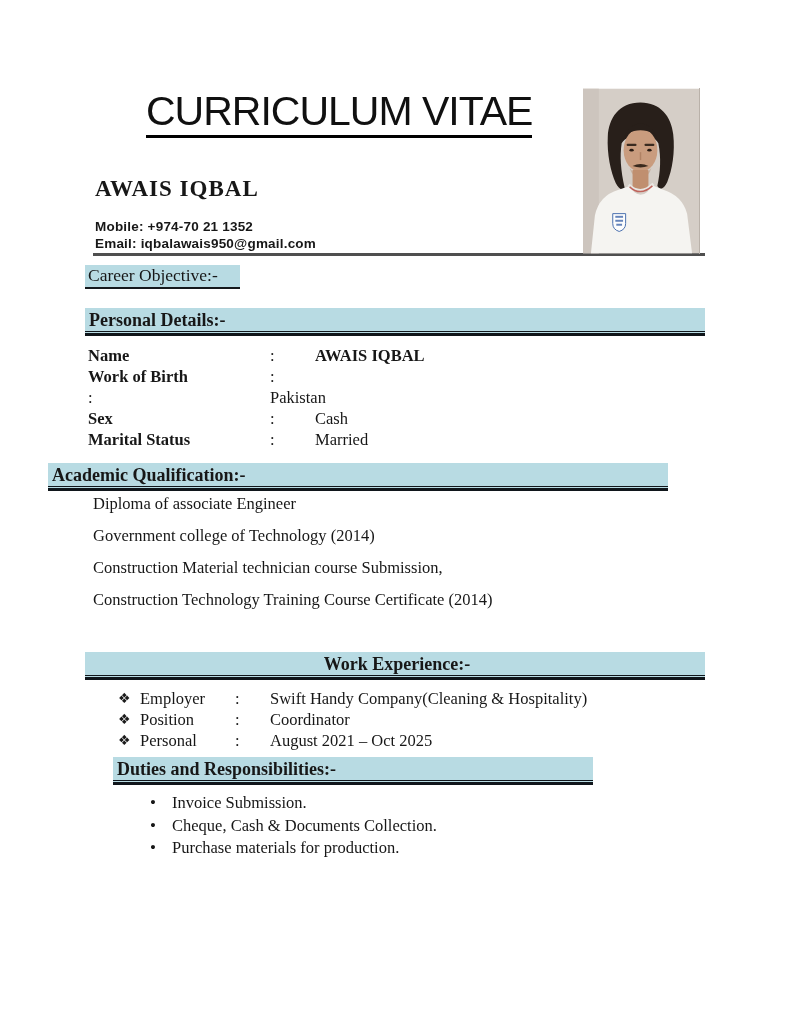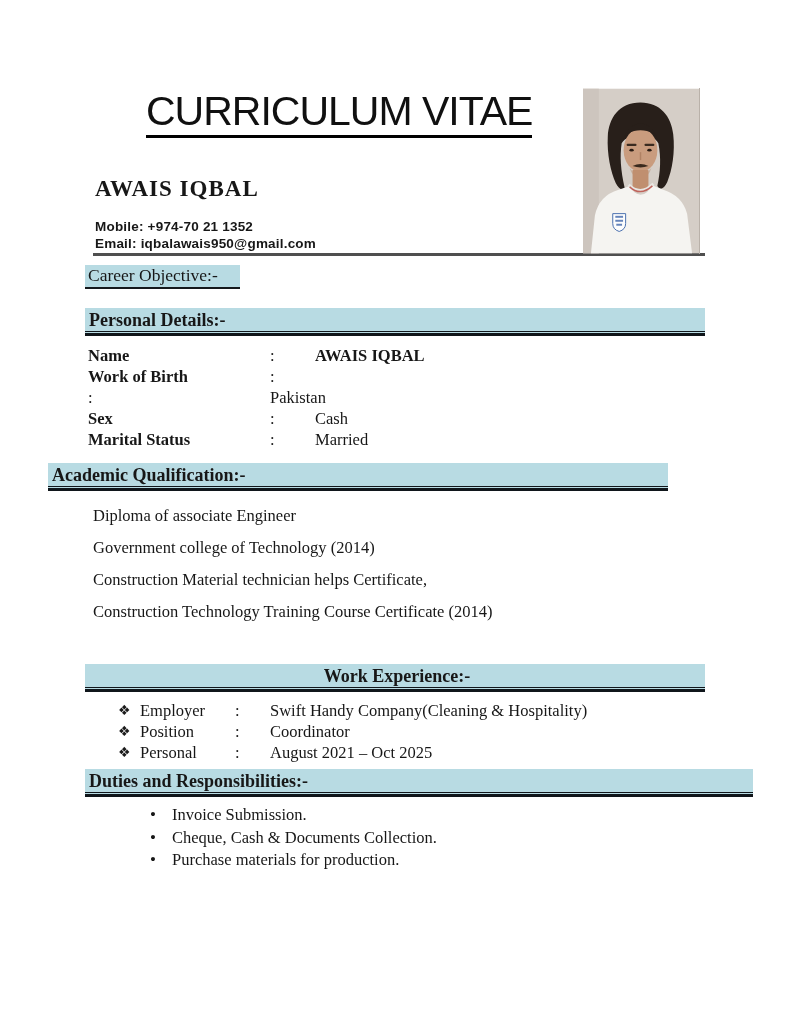--- a/index.html
+++ b/index.html
@@ -40,29 +40,29 @@
   .bar {
     position:relative; margin-left:85px; width:620px; background:#b8dbe3;
     border-bottom:3px solid #10161b; padding:2px 0 2px 4px;
     font-size:18px; line-height:21px; font-weight:bold;
   }
   .bar::after { content:""; position:absolute; left:0; right:0; bottom:1px;
                 border-bottom:1.5px solid #10161b; }
   .bar.pd { margin-top:19px; }
   .bar.aq { margin-top:13px;margin-left:48px; }
   .bar.we { margin-top:42px;text-align:center; }
-  .bar.duties { margin-top:6px; margin-left:85px; width:668px; }
+  .bar.duties { margin-top:6px; margin-left:113px; width:480px; }
   
   .pd-table { margin:9px 0 0 88px; font-size:16.5px; line-height:21px; }
   .pd-row { display:grid; grid-template-columns:182px 45px auto; }
   .pd-label { font-weight:bold; }
   .pd-value.strong { font-weight:bold; }
   
   .aq-items { margin-left:93px; font-size:16.5px; line-height:20px; }
-  .aq-items p { margin-top:15px; margin-bottom:12px; }
+  .aq-items p { margin-top:3px; margin-bottom:12px; }
   .aq-items p + p { margin-top:8px; }
   
   .we-rows { margin:8px 0 0 118px; font-size:16.5px; line-height:21px; }
   .we-row { display:grid; grid-template-columns:22px 95px 35px auto; }
   .we-glyph { font-size:14px; line-height:21px; color:#1b1b1b; }
   
   .duty-list { margin:7px 0 0 150px; font-size:16.5px; line-height:22.5px; }
   .duty-row { display:grid; grid-template-columns:22px auto; }
   .duty-glyph { font-size:17px; }
 </style>
@@ -150,21 +150,21 @@
       <span class="pd-value">Married</span>
     </div>
   </div>
 
   <div class="bar aq">
     <span>Academic Qualification:-</span>
   </div>
   <div class="aq-items">
     <p>Diploma of associate Engineer</p>
     <p>Government college of Technology (2014)</p>
-    <p>Construction Material technician helps Certificate,</p>
+    <p>Construction Material technician course Submission,</p>
     <p>Construction Technology Training Course Certificate (2014)</p>
   </div>
 
   <div class="bar we">
     <span>Work Experience:-</span>
   </div>
   <div class="we-rows">
     <div class="we-row">
       <span class="we-glyph">❖</span>
       <span class="we-label">Employer</span>

